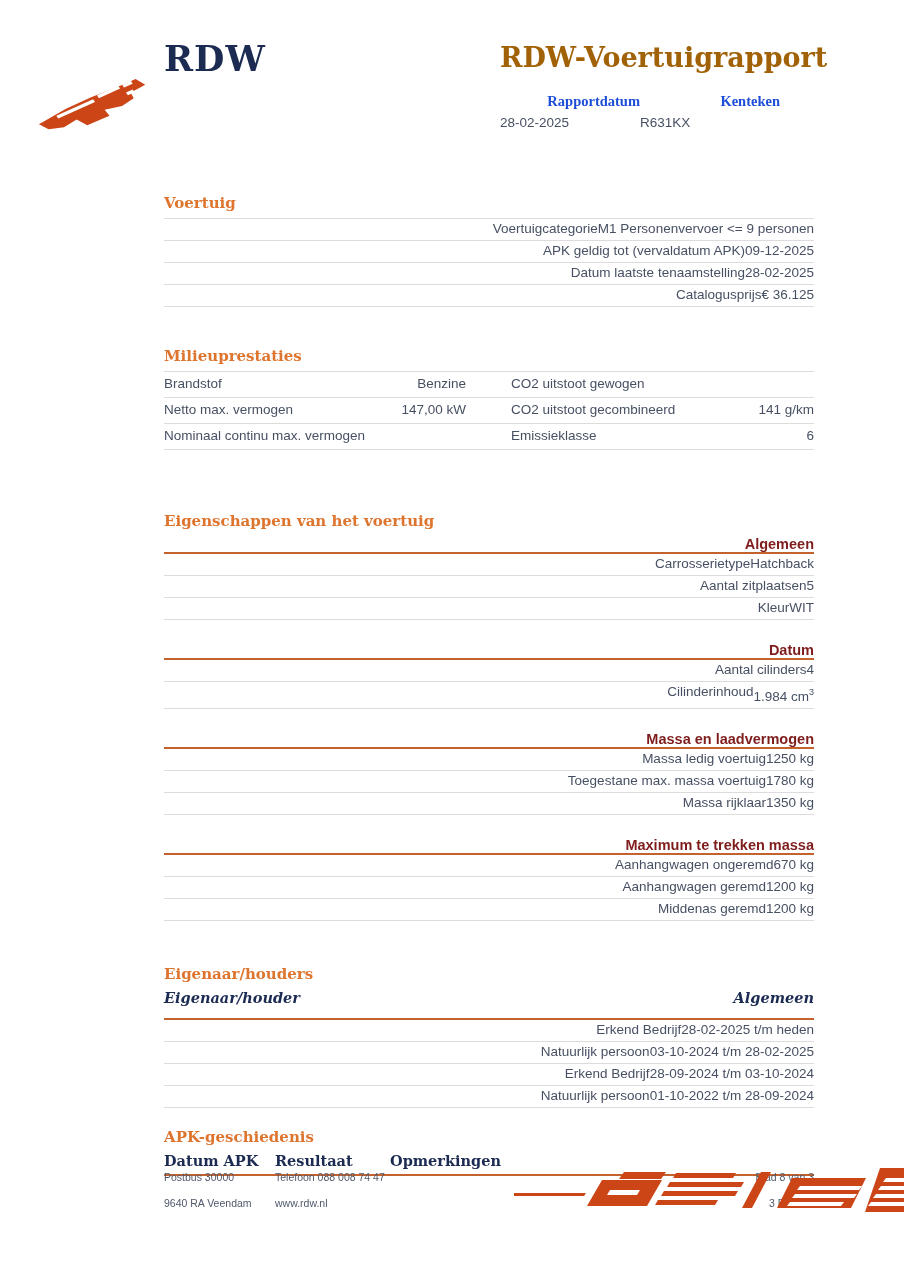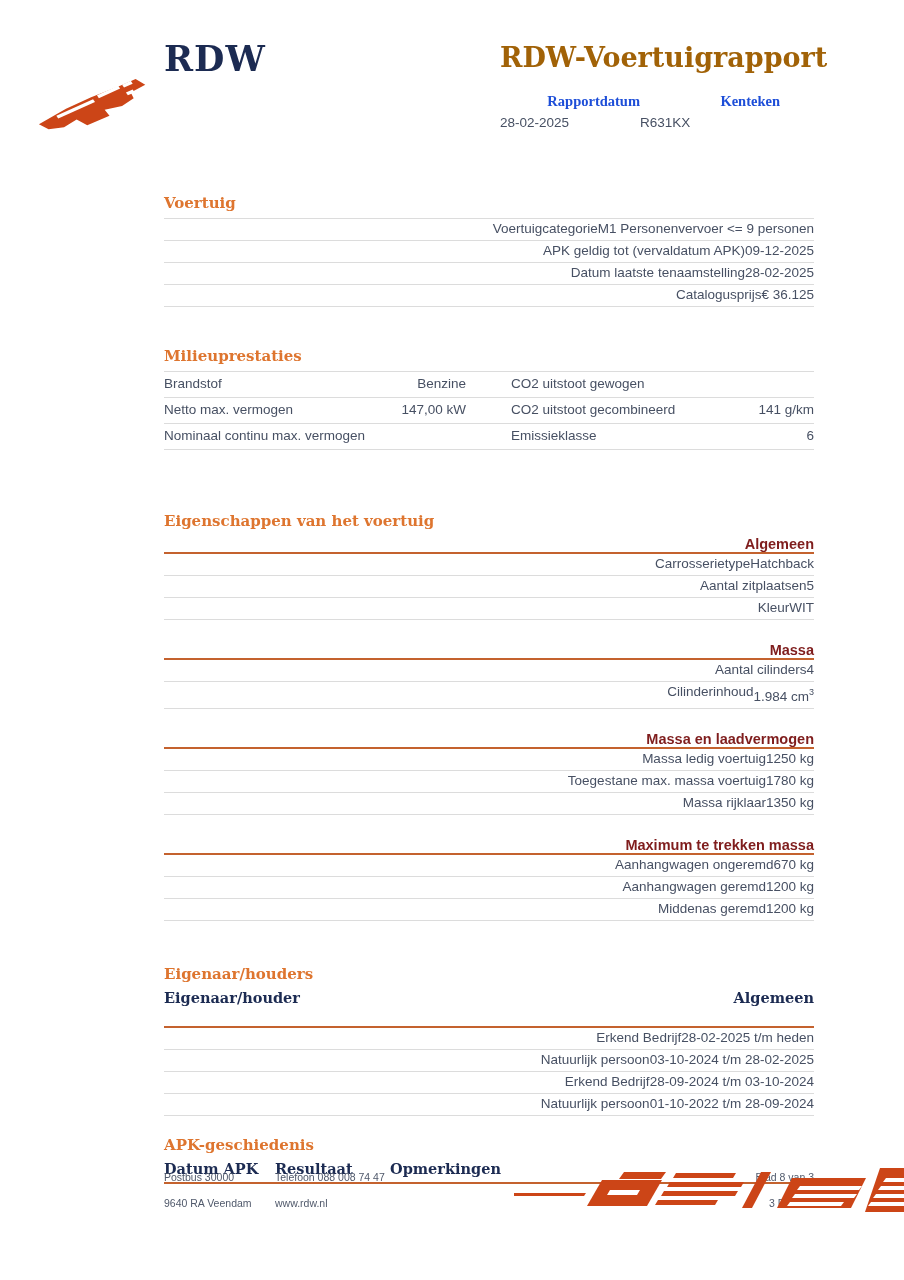--- a/index.html
+++ b/index.html
@@ -23,21 +23,21 @@
   .head-field .hf-value { font-size:13.5px; color:#475063; margin-top:5px; }
 
   
   main { position:absolute; left:164px; top:194px; width:650px; }
 
   .section-title { font-family:"DejaVu Serif", serif; font-weight:bold;
                    font-size:15px; color:#de752f; margin-bottom:6px; }
   .sub-title { font-weight:bold; font-size:14.5px; color:#7f1d1d;
                border-bottom:2px solid #c4622e;text-align:right; }
   .col-head-row { display:flex; justify-content:space-between;
-                  padding-bottom:20px; border-bottom:2px solid #c4622e; }
+                  padding-bottom:12px; border-bottom:2px solid #c4622e;font-style:italic; }
   .col-head { font-family:"DejaVu Serif", serif; font-weight:bold;
               font-size:14.5px; color:#1c2b52; }
 
   .rowtable { width:100%; }
   .rowtable.topline { border-top:1px solid #dcdcdc; }
   .kv-row { display:flex; justify-content:flex-end;
             padding:3px 0 4px; border-bottom:1px solid #dcdcdc;
             font-size:13.5px; line-height:14px; }
   .kv-row .val { text-align:right; white-space:nowrap; }
   sup { font-size:9px; }
@@ -162,21 +162,21 @@
             <span class="val">5</span>
           </div>
           <div class="kv-row">
             <span>Kleur</span>
             <span class="val">WIT</span>
           </div>
         </div>
       </div>
 
       <div class="subsection">
-        <div class="sub-title">Massa</div>
+        <div class="sub-title">Datum</div>
         <div class="rowtable">
           <div class="kv-row">
             <span>Aantal cilinders</span>
             <span class="val">4</span>
           </div>
           <div class="kv-row">
             <span>Cilinderinhoud</span>
             <span class="val"><span>1.984 cm</span><sup>3</sup></span>
           </div>
         </div>

